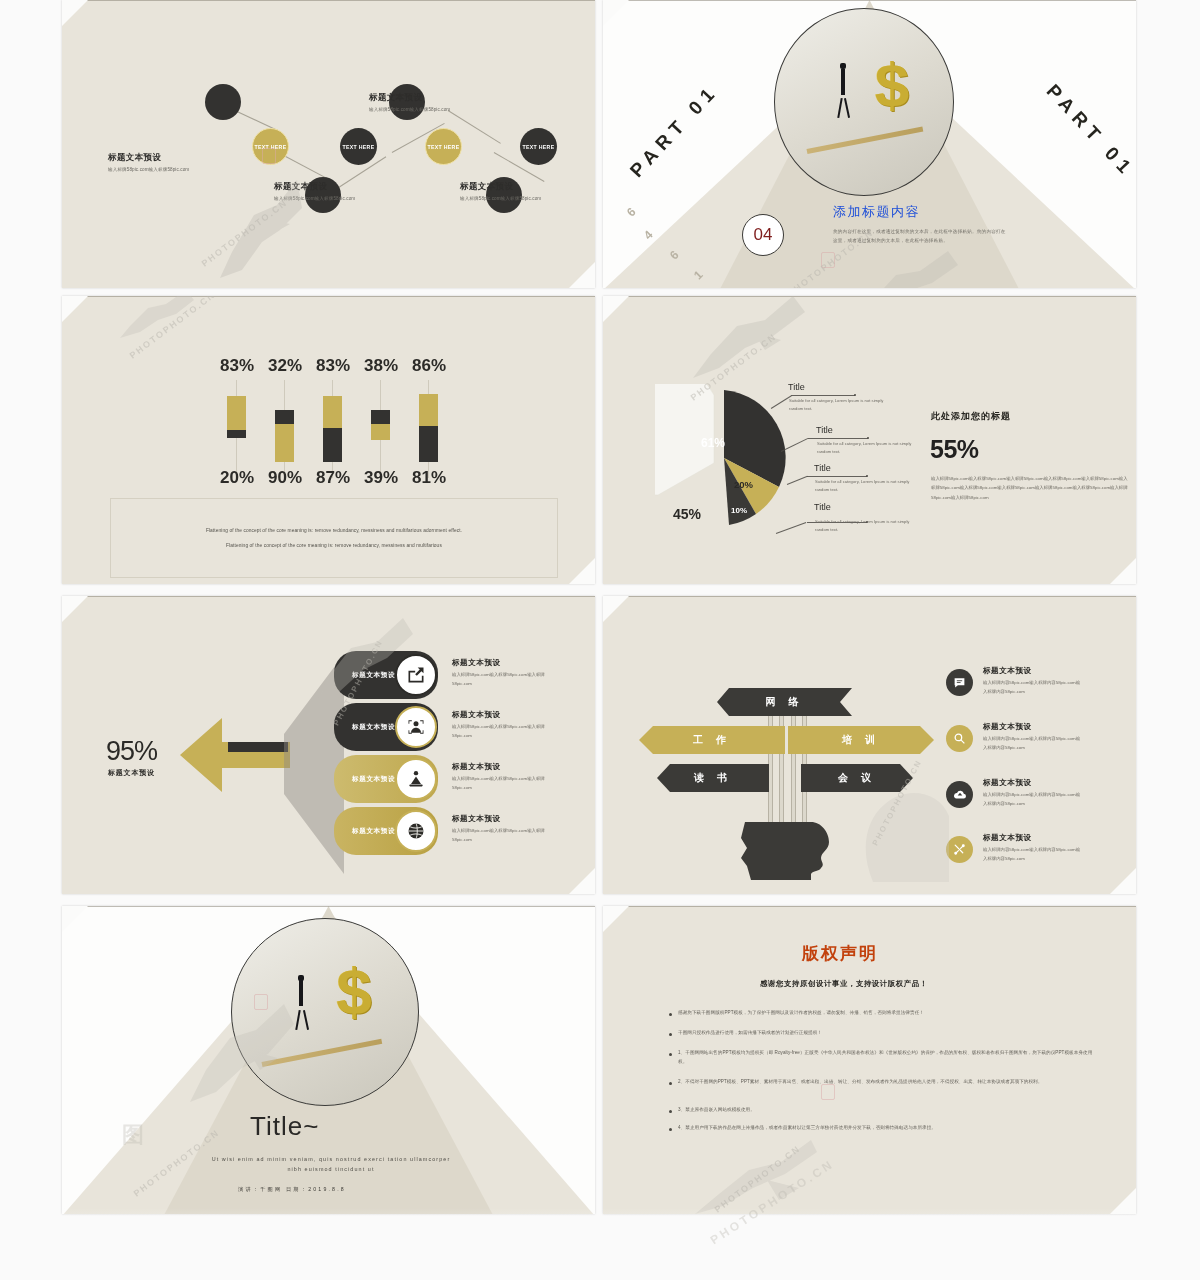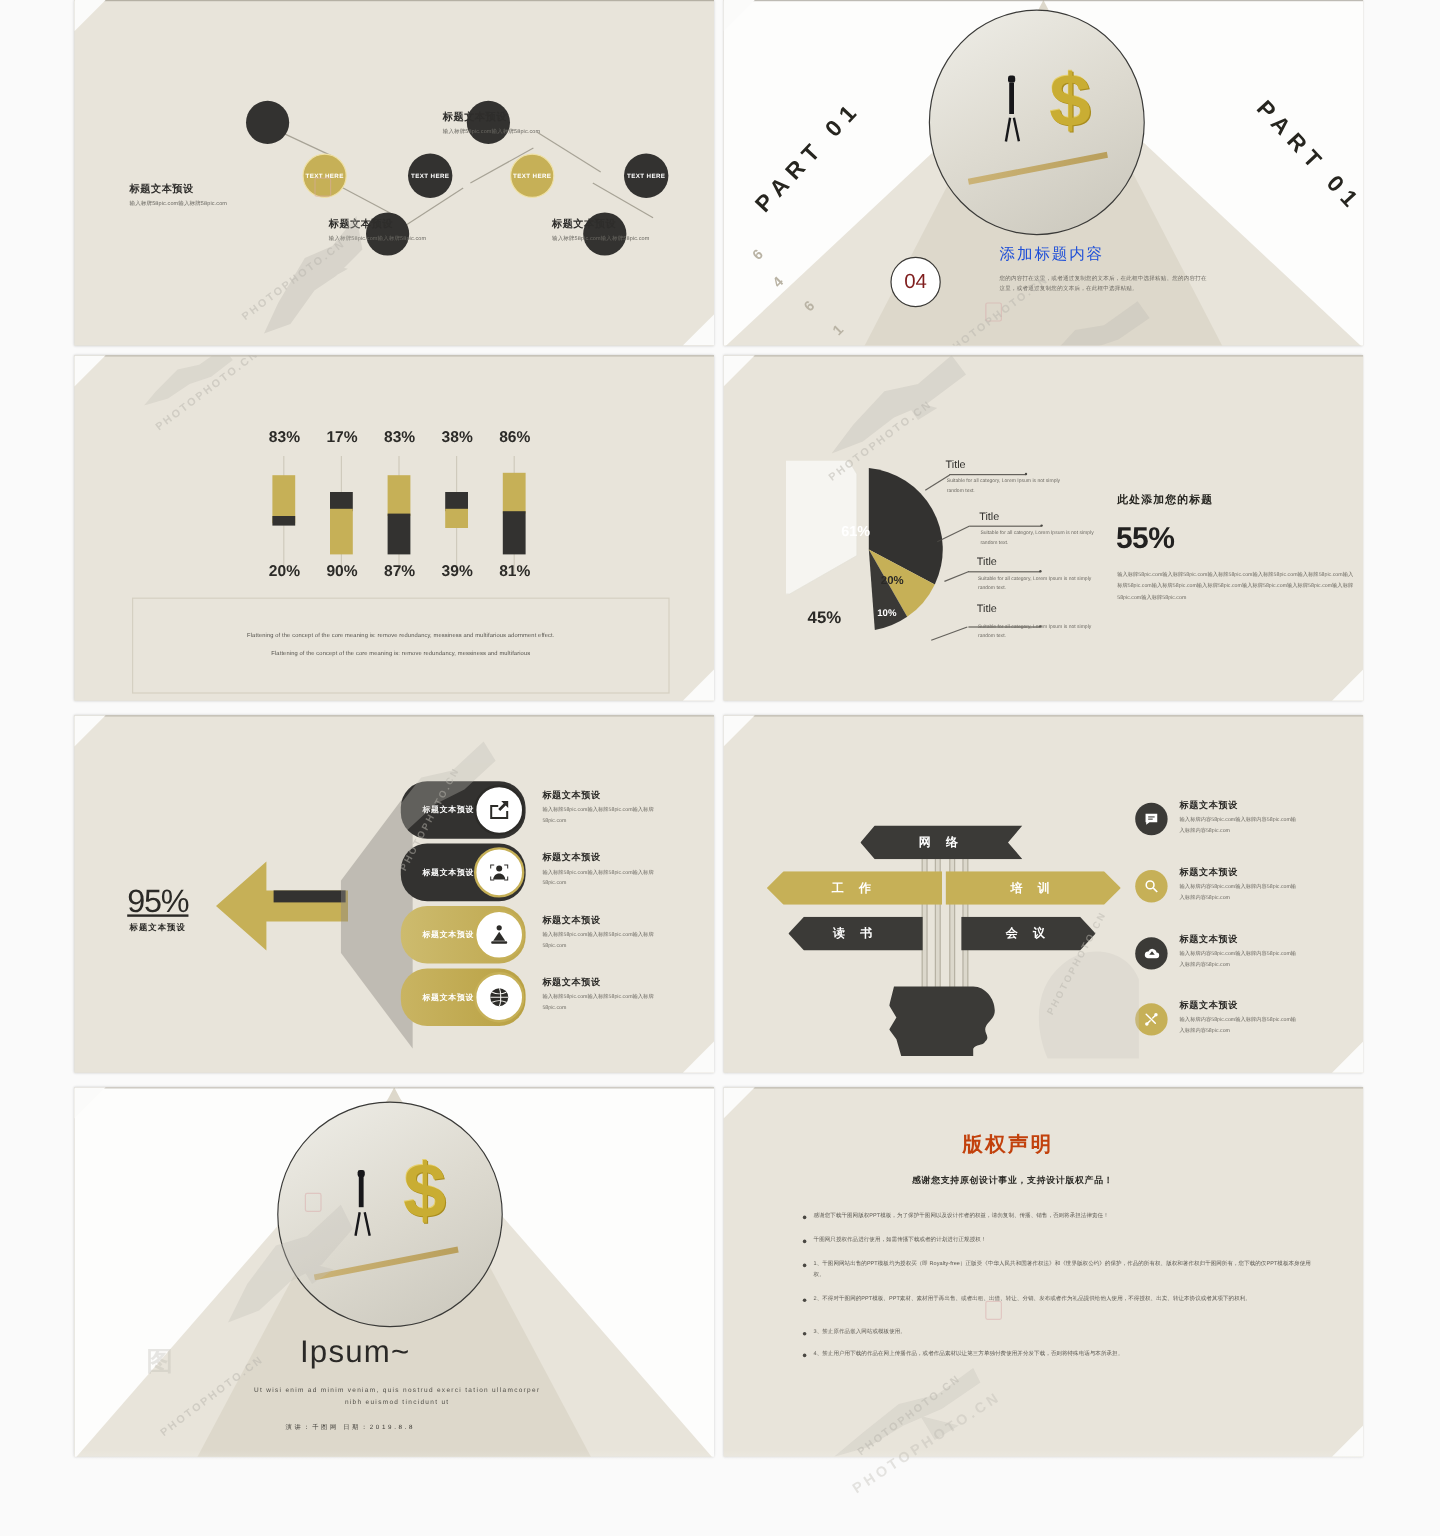--- a/index.html
+++ b/index.html
@@ -64,21 +64,21 @@
   .numcircle { position:absolute; border-radius:50%; background:#fff; border:1.3px solid #3a3936;
      display:flex; align-items:center; justify-content:center; font-size:17px; color:#7f1d1d; font-weight:500;}
   .s2title { position:absolute; font-size:13px; font-weight:400; color:#1d4ed8; letter-spacing:1.5px;}
   .s2body { position:absolute; font-size:4.6px; line-height:1.95; color:#6d6a63; width:175px; letter-spacing:.2px;}
 
   
   .track { position:absolute; width:1.4px; background:#cfcabc; }
   .barseg { position:absolute; }
   .barseg.gold { background:#c6b057; }
   .barseg.dark { background:#333230; }
-  .pct { position:absolute; font-size:13px; font-weight:600; color:#2c2b28; text-align:center; }
+  .pct { position:absolute; font-size:17px; font-weight:600; color:#2c2b28; text-align:center; }
   .noteBox { position:absolute; border:1px solid #d5d0c2; }
   .noteBox p { font-size:4.8px; color:#53514b; text-align:center; letter-spacing:.1px;}
 
   
   .pie-wrap { position:absolute; }
   .leader { position:absolute; background:#4c4a45; height:.8px; transform-origin:0 50%; opacity:.85;}
   .leadDot { position:absolute; width:2px; height:2px; border-radius:50%; background:#4c4a45;}
   .legTitle { position:absolute; font-size:9px; color:#2e2d2a; font-weight:400;}
   .legBody { position:absolute; font-size:4.2px; color:#6e6b64; line-height:1.9; width:100px;}
   .pieLabel { position:absolute; font-weight:700; }
@@ -88,21 +88,21 @@
 
   
   .bigArrow { position:absolute; }
   .rowpill { position:absolute; border-radius:22px; display:flex; align-items:center;}
   .rowpill .rtxt { font-size:6.6px; font-weight:700; color:#fff; letter-spacing:.6px; margin-left:18px;}
   .iconcirc { position:absolute; border-radius:50%; background:#fff;
               display:flex; align-items:center; justify-content:center; }
   .rightTxt { position:absolute; }
   .rightTxt .h { font-size:7.6px; font-weight:700; color:#2b2a27; letter-spacing:.5px;}
   .rightTxt .b { font-size:4.4px; color:#6e6b64; line-height:2; margin-top:3px; width:98px;}
-  .s5pct { position:absolute; font-size:27px; font-weight:400; color:#2b2a27; letter-spacing:-1px;text-decoration:underline;}
+  .s5pct { position:absolute; font-size:27px; font-weight:400; color:#2b2a27; letter-spacing:-1px;}
   .s5sub { position:absolute; font-size:7px; font-weight:700; color:#2b2a27; letter-spacing:.8px;}
 
   
   .sign { position:absolute; display:flex; align-items:center; justify-content:center;
           font-size:10px; font-weight:700; color:#fff; letter-spacing:5px;}
   .post { position:absolute; background:#dcd8cc; border-left:.8px solid #b7b2a4; border-right:.8px solid #b7b2a4;}
   .head { position:absolute; background:#3b3a37; }
   .s6icon { position:absolute; border-radius:50%; display:flex; align-items:center; justify-content:center;}
 
   
@@ -237,21 +237,21 @@
   <div class="edgeline-t"></div>
   <div class="cut-tl"></div>
   <div class="cut-br"></div>
 
   <div class="pct" style="left:150px; top:60px; width:50px;">83%</div>
   <div class="track" style="left:174px; top:84px; height:98px;"></div>
   <div class="barseg gold" style="left:165px; top:100px; width:19px; height:40px;"></div>
   <div class="barseg dark" style="left:165px; top:134px; width:19px; height:8px;"></div>
   <div class="pct" style="left:150px; top:172px; width:50px;">20%</div>
 
-  <div class="pct" style="left:198px; top:60px; width:50px;">17%</div>
+  <div class="pct" style="left:198px; top:60px; width:50px;">32%</div>
   <div class="track" style="left:222px; top:84px; height:98px;"></div>
   <div class="barseg dark" style="left:213px; top:114px; width:19px; height:16px;"></div>
   <div class="barseg gold" style="left:213px; top:128px; width:19px; height:38px;"></div>
   <div class="pct" style="left:198px; top:172px; width:50px;">90%</div>
 
   <div class="pct" style="left:246px; top:60px; width:50px;">83%</div>
   <div class="track" style="left:270px; top:84px; height:98px;"></div>
   <div class="barseg gold" style="left:261px; top:100px; width:19px; height:34px;"></div>
   <div class="barseg dark" style="left:261px; top:132px; width:19px; height:34px;"></div>
   <div class="pct" style="left:246px; top:172px; width:50px;">87%</div>
@@ -538,21 +538,21 @@
     <div class="pc-inner">
       <div class="man" style="left:36%; top:33%; width:4px; height:26px;"></div>
       <div class="man" style="left:35.5%; top:30%; width:6px; height:6px; border-radius:2px;"></div>
       <div class="man" style="left:35%; top:49%; width:2px; height:20px; transform:rotate(10deg);"></div>
       <div class="man" style="left:39%; top:49%; width:2px; height:20px; transform:rotate(-12deg);"></div>
       <div class="plank" style="left:16%; top:77%; width:122px; height:5px; transform:rotate(-11deg);"></div>
       <div class="dollar" style="left:56%; top:22%; font-size:64px; line-height:1;">$</div>
     </div>
   </div>
 
-  <div class="thanks" style="left:188px; top:205px;">Ipsum~</div>
+  <div class="thanks" style="left:188px; top:205px;">Title~</div>
   <div class="thanksSub" style="left:84px; top:248px; width:370px;">
     <span>Ut wisi enim ad minim veniam, quis nostrud exerci tation ullamcorper</span><br>
     <span>nibh euismod tincidunt ut</span>
   </div>
   <div class="thanksFoot" style="left:176px; top:280px;">演讲：千图网  日期：2019.8.8</div>
 
   <div class="redstamp" style="left:192px; top:88px; width:14px; height:16px;"></div>
   <div class="dancer" style="left:128px; top:92px;">
     <svg width="110" height="110" viewBox="0 0 110 110">
           <path d="M94 6 L66 32 L40 40 L16 72 L0 104 L26 94 L52 70 L78 56 L104 26 Z M58 52 L70 72 L88 60 Z" fill="#c3c0b8"></path>

